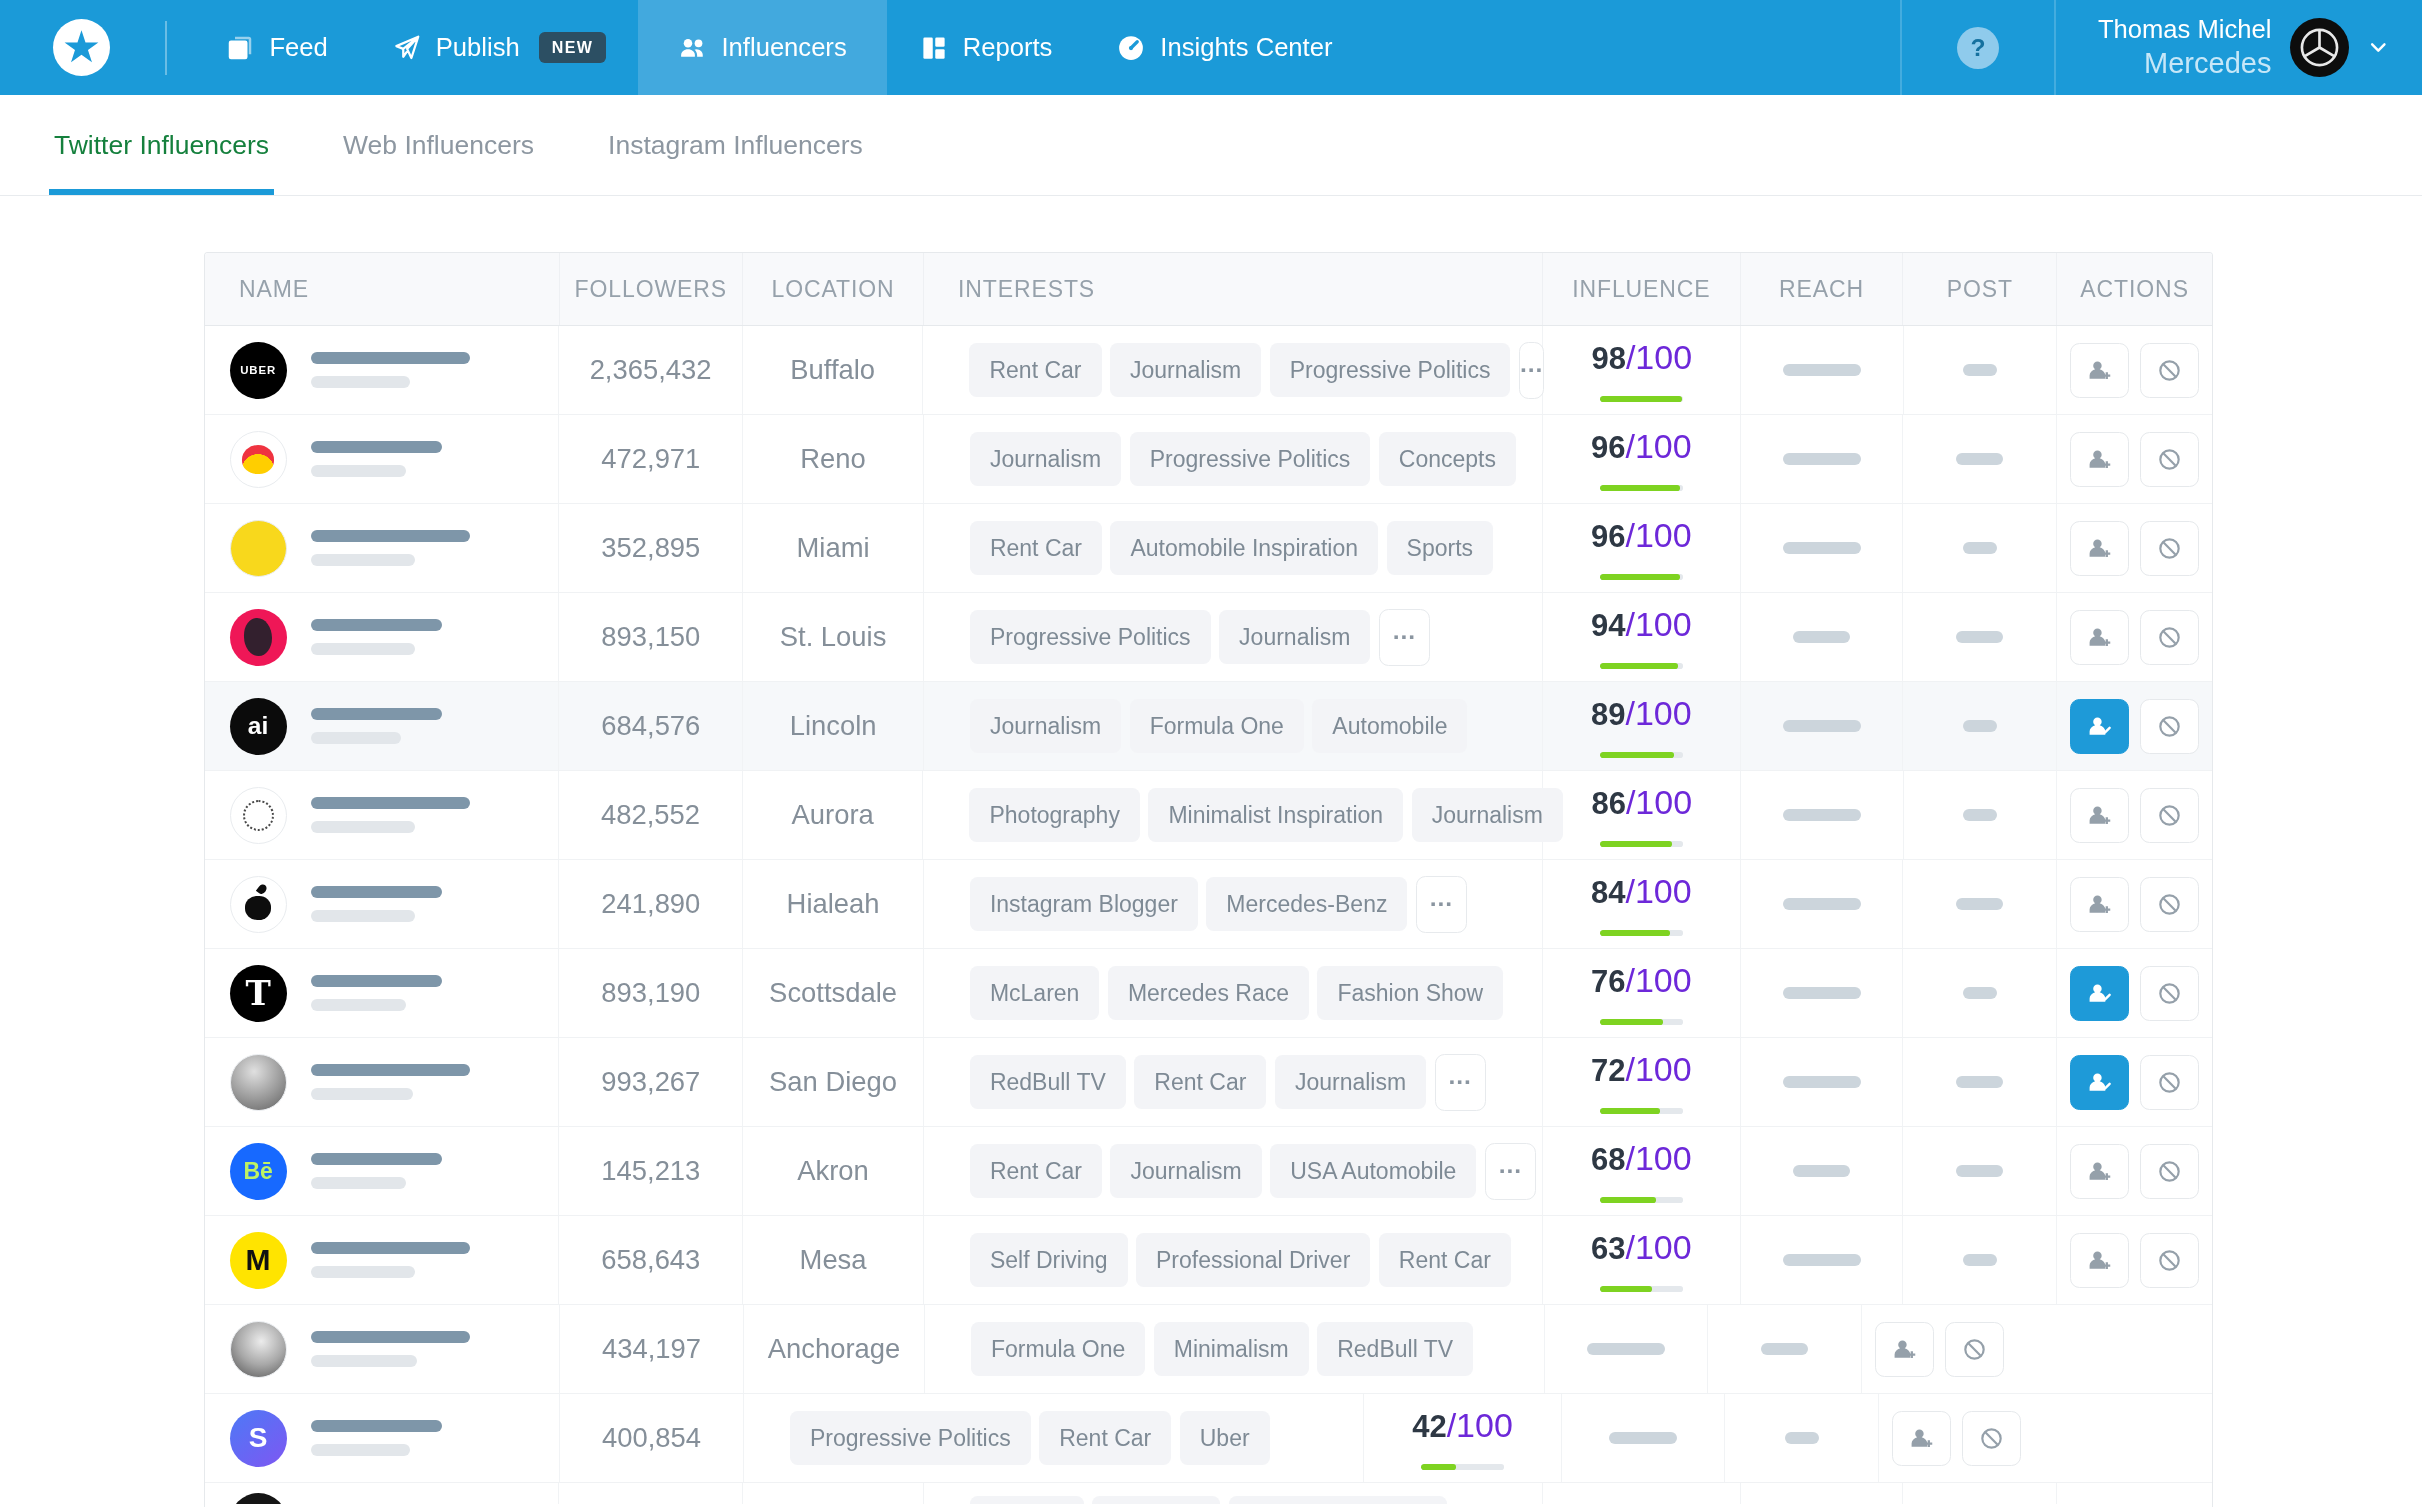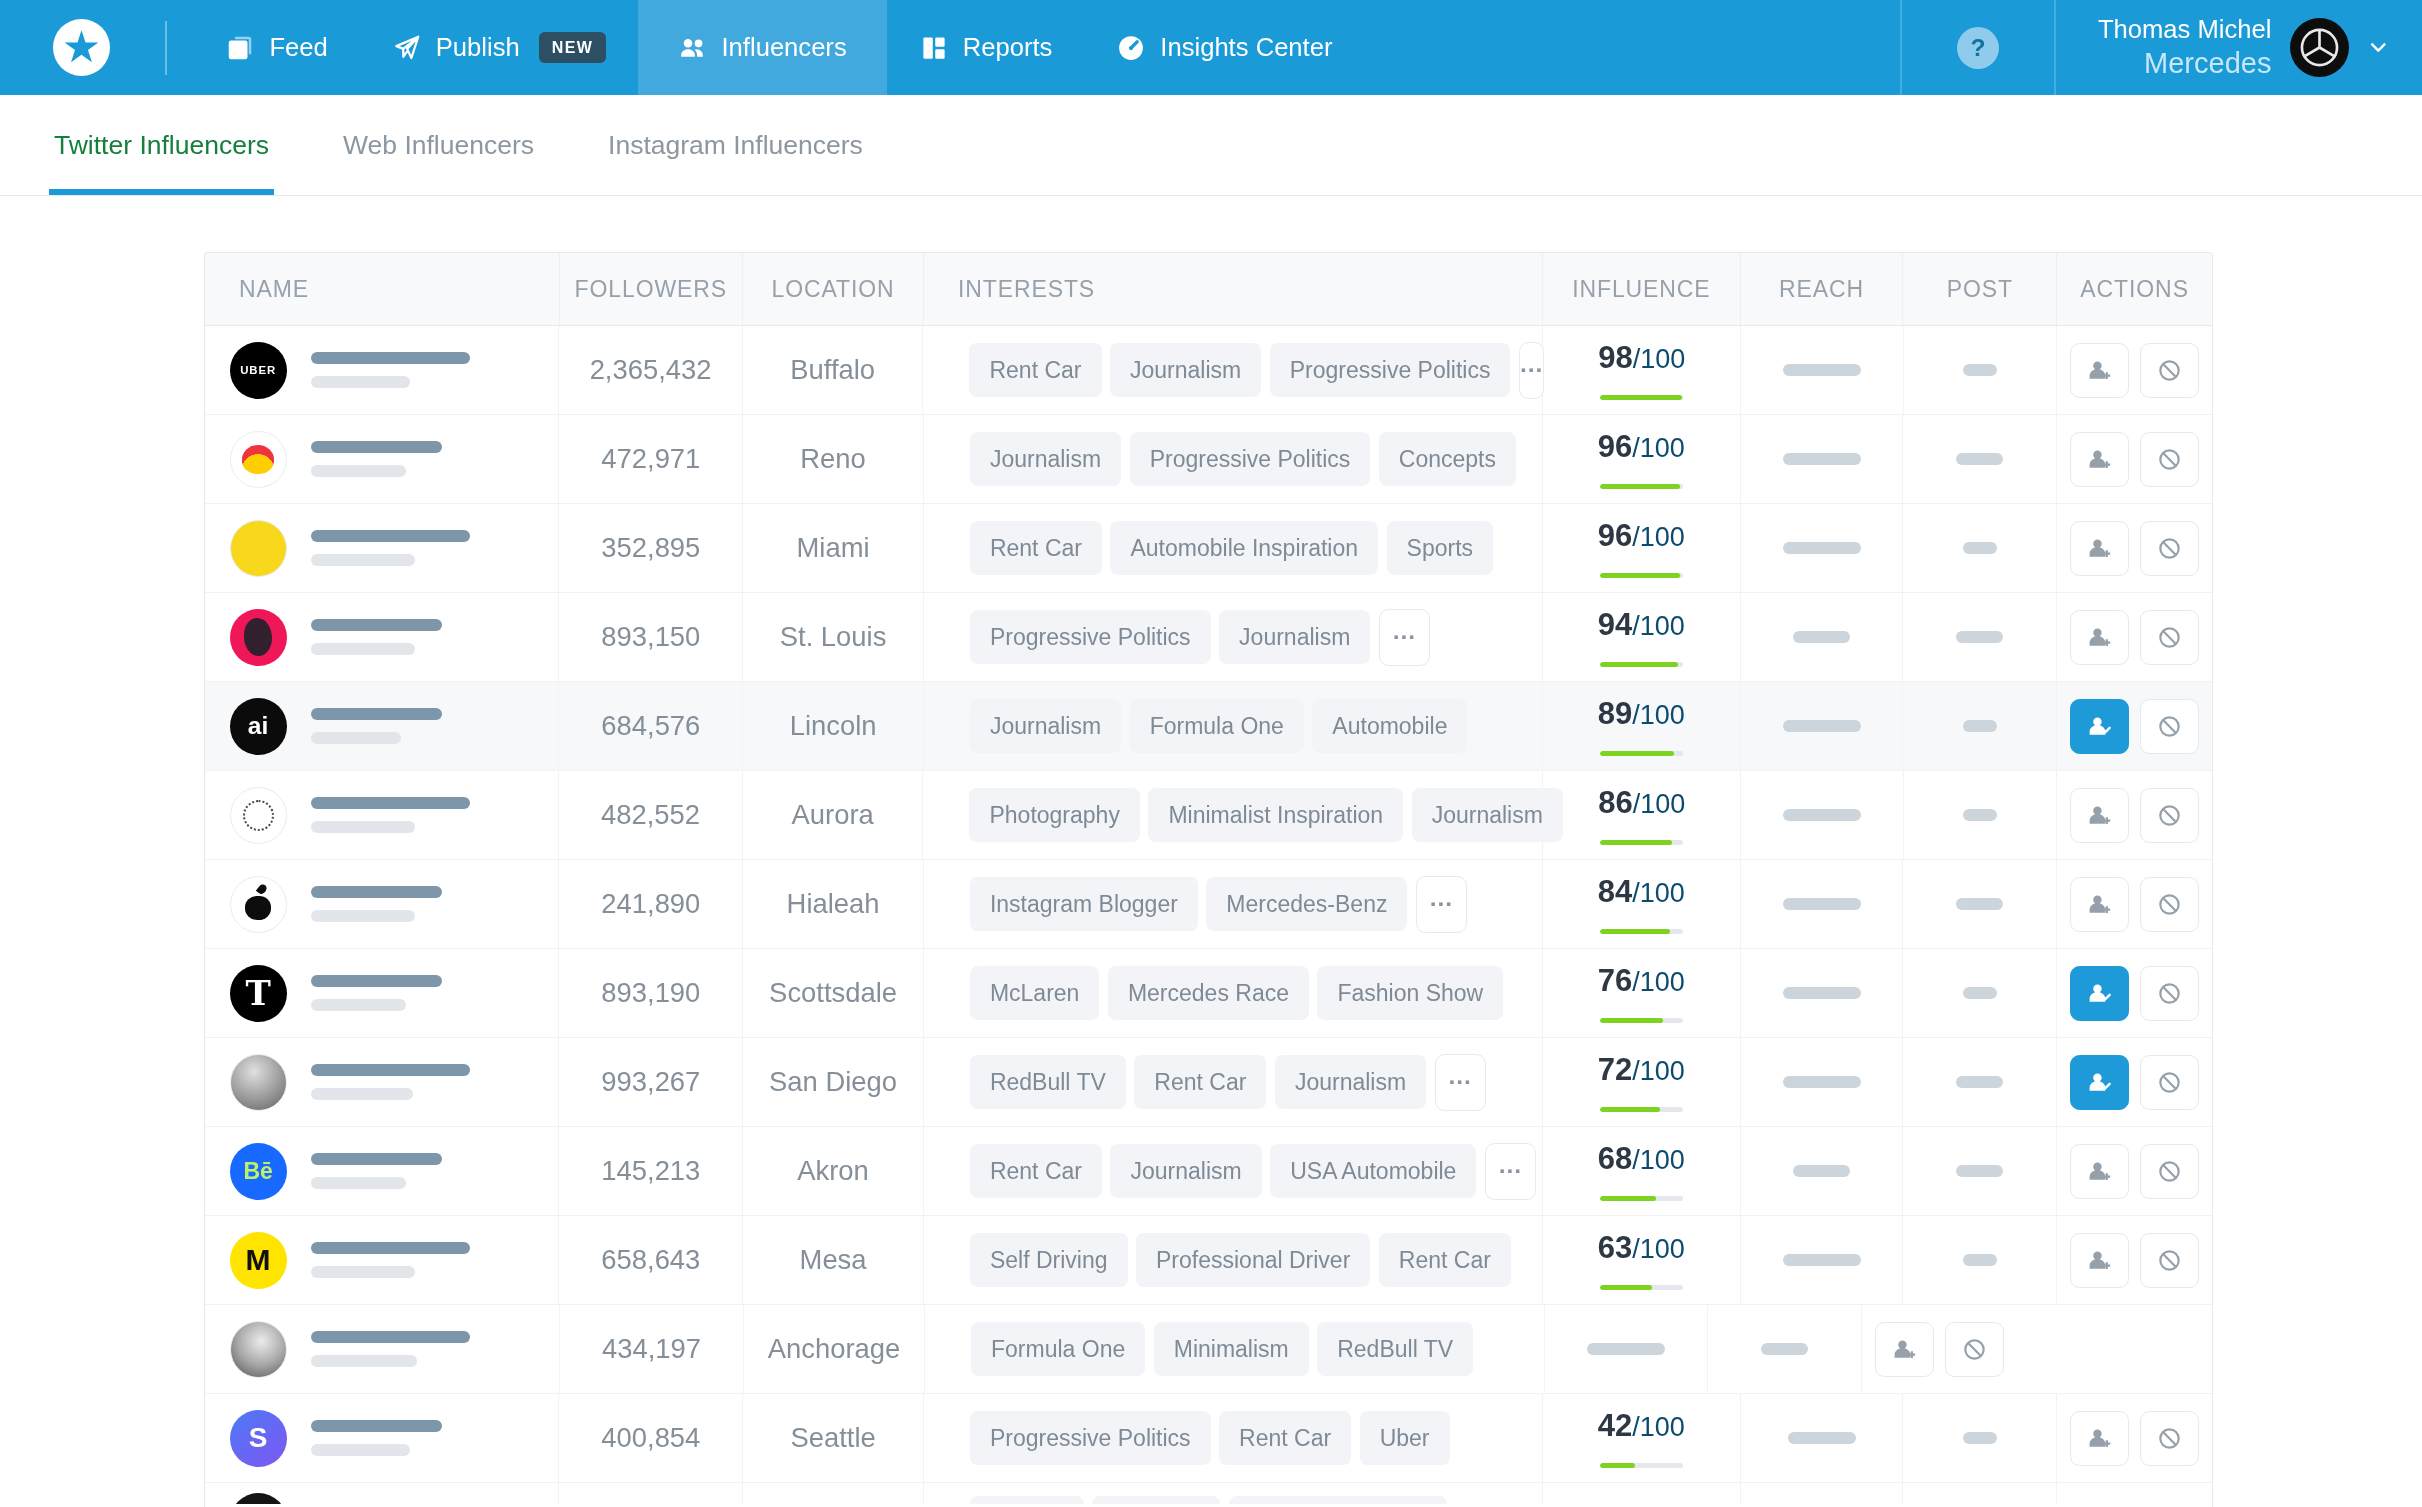--- a/index.html
+++ b/index.html
@@ -78,21 +78,21 @@
   .tag { background:#f3f4f7; border-radius:7.6px; height:54px; display:flex; align-items:center;
          padding:0 20px; font-size:23px; color:#7e8a95; white-space:nowrap; }
   .tag.stub { padding:0; }
   .more-btn { background:#fff; border:1.9px solid #e7eaed; border-radius:9.5px; height:57px; width:51px;
               display:flex; align-items:center; justify-content:center; color:#8a95a0; font-size:24.6px;
               font-weight:700; letter-spacing:0.9px; cursor:pointer; }
   .more-btn span { margin-top:-11.4px; }
 
   .cell.c4 { flex-direction:column; }
   .score-line { font-size:31px; font-weight:700; color:#2e3844; }
-  .score-den { font-size:27px; font-weight:400; color:#0c4a6e; }
+  .score-den { font-size:34px; font-weight:400; color:#6d28d9; }
   .track { width:83px; height:5.7px; background:#e4e8ec; border-radius:2.8px; margin-top:19px; overflow:hidden; }
   .fill { height:100%; border-radius:2.8px; background:#7ed321; }
 
   .ph { height:12.3px; border-radius:6.6px; background:#ccd5dc; }
 
   .cell.c7 { gap:11.4px; }
   .act-btn { width:59px; height:55px; border:1.9px solid #e6e9ec; border-radius:9.5px; background:#fff;
              color:#95a0aa; display:flex; align-items:center; justify-content:center; cursor:pointer; }
   .act-btn svg { width:29px; height:29px; }
   .act-btn.on { background:#1e9ad8; border-color:#1e9ad8; color:#ffffff; }
@@ -785,23 +785,20 @@
         <div class="cell c0">
           <div class="avatar" style="background: linear-gradient(140deg, rgb(77, 121, 246), rgb(126, 87, 242)); color: rgb(255, 255, 255); font-size: 28px; font-weight: 700;">S</div>
           <div class="name-bars">
             <div class="bar1" style="width: 131px;"></div>
             <div class="bar2" style="width: 99px;"></div>
           </div>
         </div>
         <div class="cell c1">
           <span class="num-text">400,854</span>
         </div>
-        <div class="cell c2">
-          <span class="num-text">Seattle</span>
-        </div>
         <div class="cell c3">
           <div class="tag">Progressive Politics</div>
           <div class="tag">Rent Car</div>
           <div class="tag">Uber</div>
         </div>
         <div class="cell c4">
           <div class="score-line">42<span class="score-den">/100</span></div>
           <div class="track">
             <div class="fill" style="width: 42%;"></div>
           </div>

